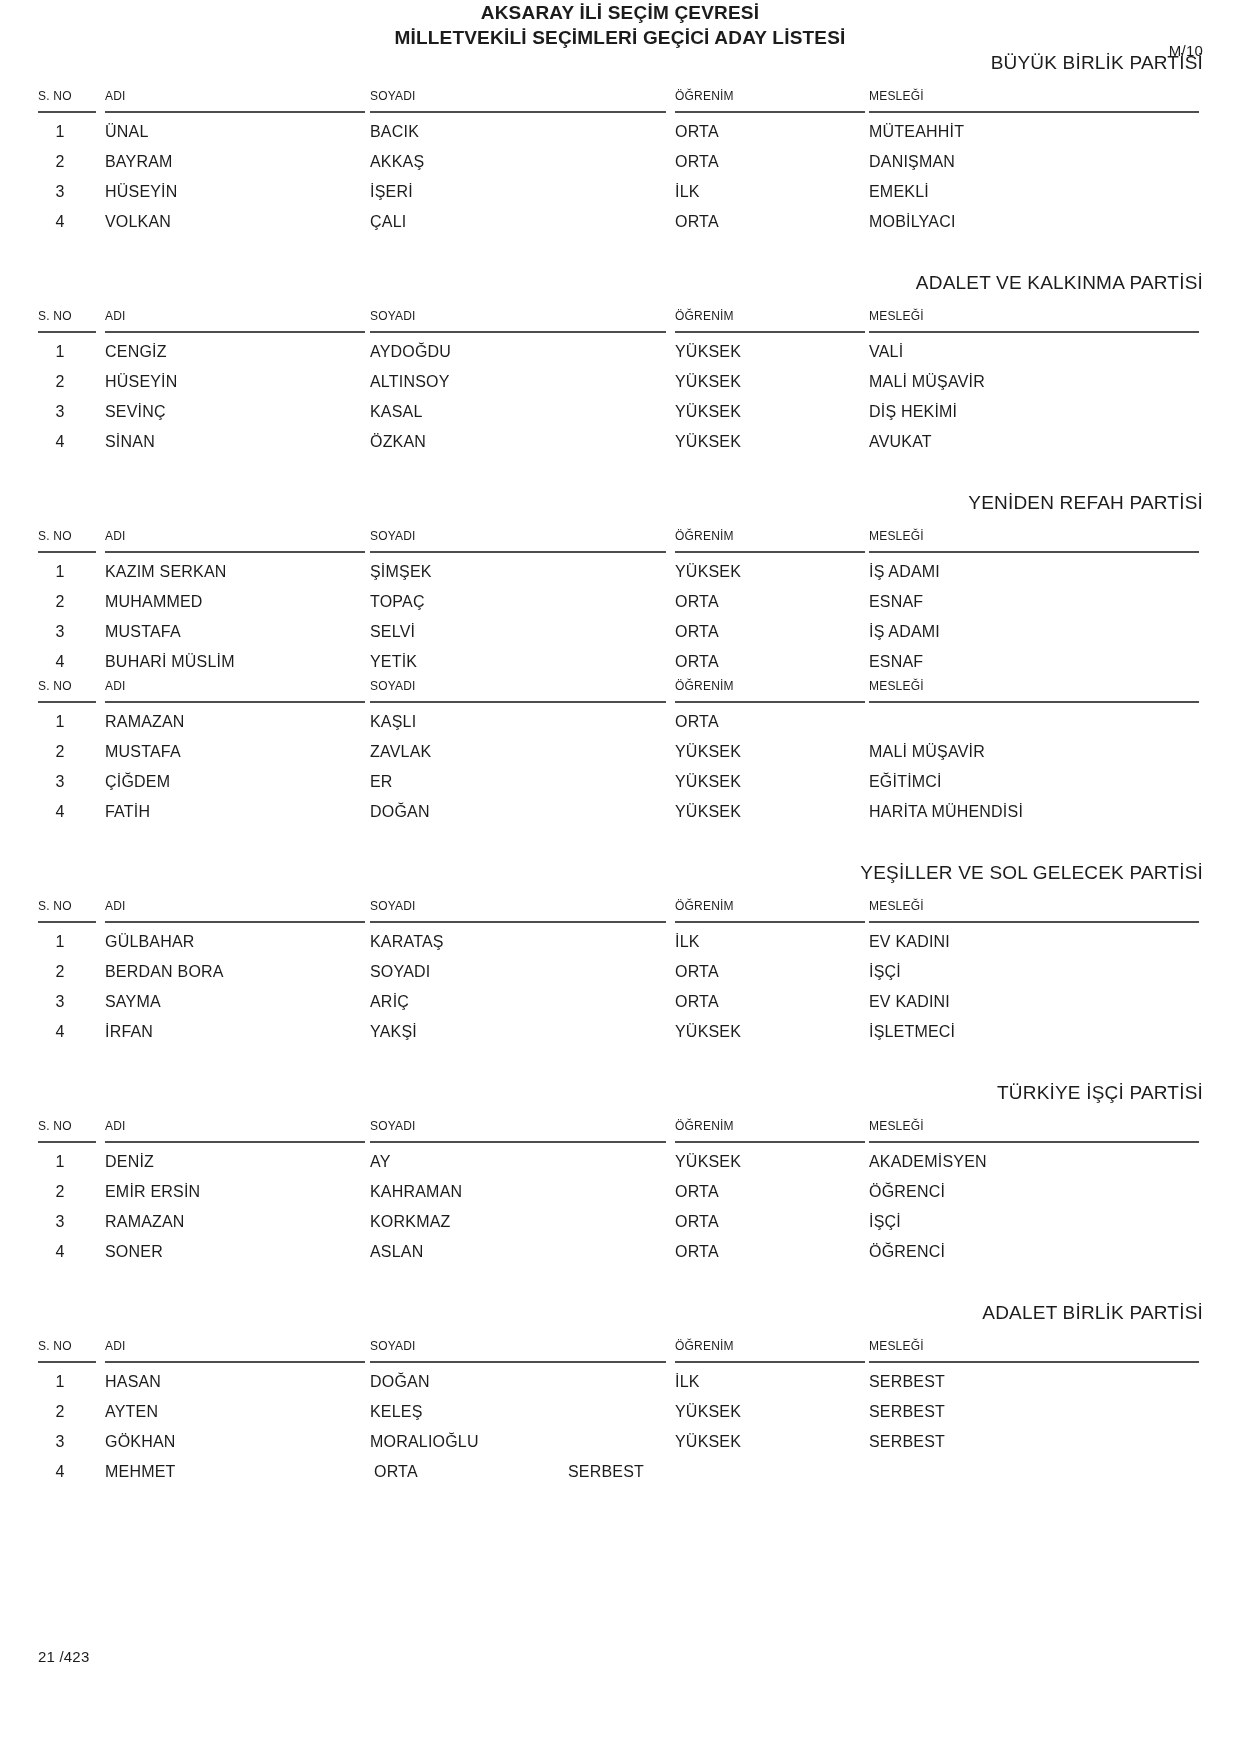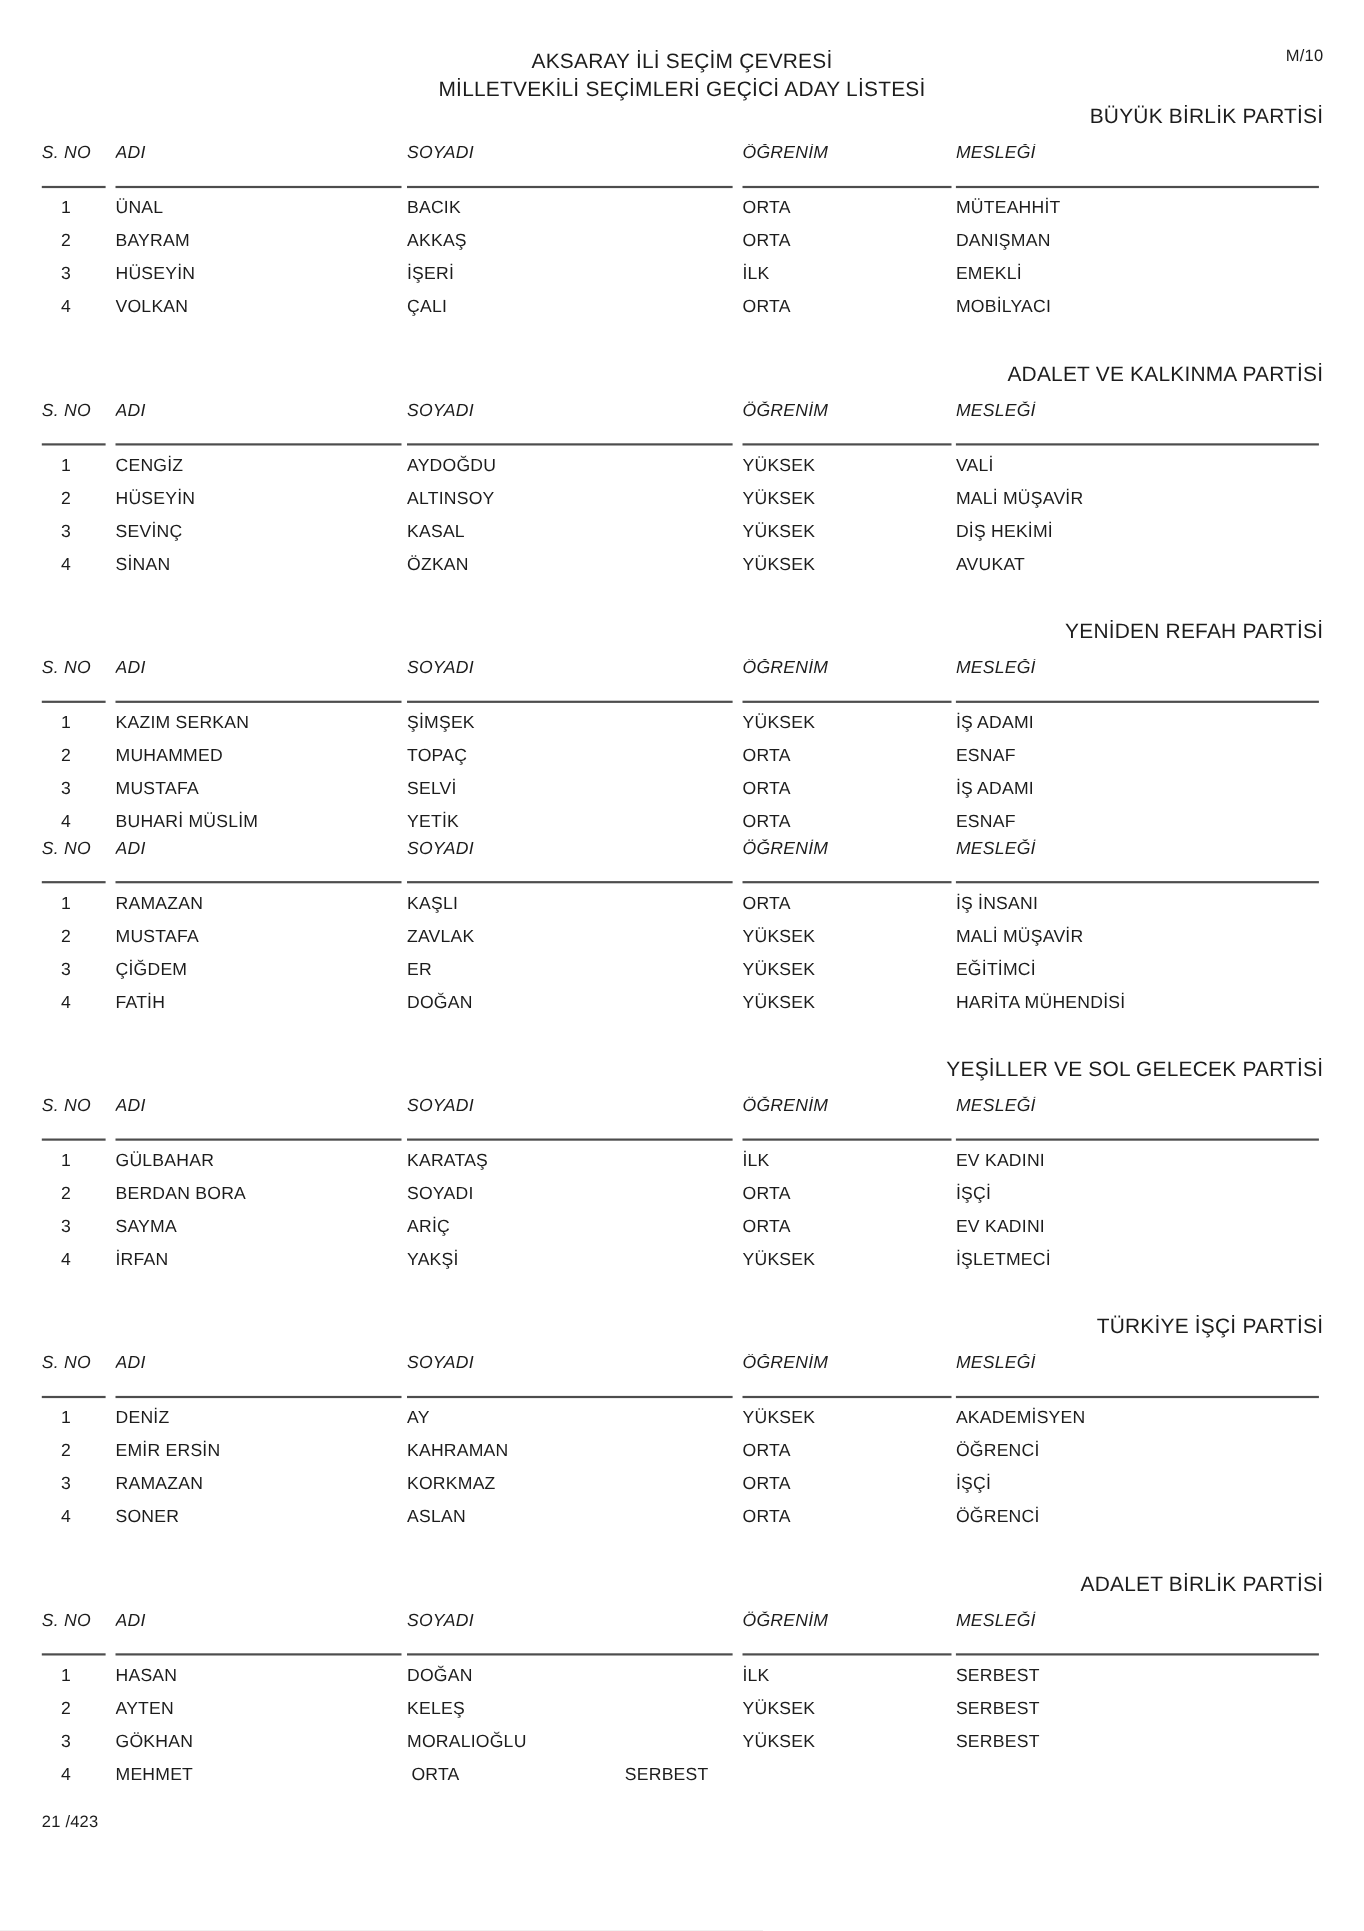--- a/index.html
+++ b/index.html
@@ -6,33 +6,34 @@
   .page{
     width:1240px;height:1755px;margin:0 auto;background:#ffffff;
     position:relative;overflow:hidden;
     font-family:"Liberation Sans","DejaVu Sans",sans-serif;
     color:#1c1c1c;-webkit-font-smoothing:antialiased;
   }
   .corner-label{
     position:absolute;top:42px;right:37px;font-size:15px;letter-spacing:.2px;
   }
   .doc-header{
-    padding-top:44px;text-align:center;font-size:19px;line-height:25px;
+    text-align:center;font-size:19px;line-height:25px;
     letter-spacing:.2px;
+    font-weight:bold;
   }
   .content{padding:0 37px 0 38px;}
   .section-title{
     text-align:right;font-size:19px;line-height:25px;letter-spacing:.2px;
     margin:33px 0 12px 0;
   }
   .section:first-child .section-title{margin-top:0;}
   .thead{display:flex;}
   .thead .cell{
-    font-size:16px;line-height:18px;padding-bottom:20px;
-    border-bottom:2px solid #4d4d4d;letter-spacing:.2px;font-style:italic;
+    font-size:12px;line-height:18px;padding-bottom:6px;
+    border-bottom:2px solid #4d4d4d;letter-spacing:.2px;
   }
   .cell{box-sizing:border-box;white-space:nowrap;overflow:hidden;}
   .c-sno{width:58px;}
   .c-adi{width:260px;margin-left:9px;}
   .c-soyadi{width:296px;margin-left:5px;}
   .c-ogrenim{width:190px;margin-left:9px;}
   .c-meslegi{width:330px;margin-left:4px;}
   .trows{margin-top:4px;}
   .trow{display:flex;height:30px;line-height:30px;font-size:16px;letter-spacing:.2px;}
   .trow .c-sno{text-align:center;padding-right:14px;}
@@ -193,21 +194,20 @@
       <div class="cell c-soyadi">SOYADI</div>
       <div class="cell c-ogrenim">ÖĞRENİM</div>
       <div class="cell c-meslegi">MESLEĞİ</div>
     </div>
     <div class="trows">
   <div class="trow">
     <div class="cell c-sno">1</div>
     <div class="cell c-adi">RAMAZAN</div>
     <div class="cell c-soyadi">KAŞLI</div>
     <div class="cell c-ogrenim">ORTA</div>
-    <div class="cell c-meslegi">İŞ İNSANI</div>
   </div>
 
   <div class="trow">
     <div class="cell c-sno">2</div>
     <div class="cell c-adi">MUSTAFA</div>
     <div class="cell c-soyadi">ZAVLAK</div>
     <div class="cell c-ogrenim">YÜKSEK</div>
     <div class="cell c-meslegi">MALİ MÜŞAVİR</div>
   </div>
 

